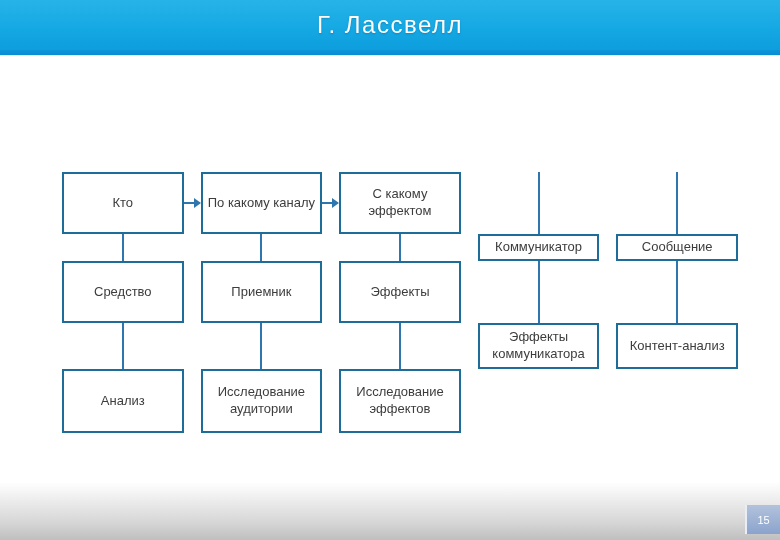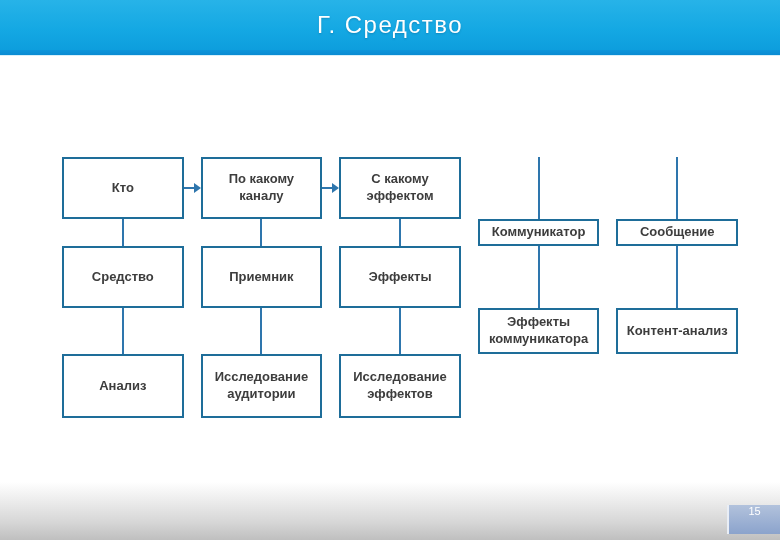--- a/index.html
+++ b/index.html
@@ -30,23 +30,22 @@
   .slide-title {
     color:#ffffff;
     font-size:24px;
     letter-spacing:1.5px;
     text-shadow:0 1px 2px rgba(0,70,110,0.30);
   }
 
   
   .diagram {
     position:absolute;
-    left:62px; top:157px;
+    left:62px; top:172px;
     width:676px;
-    font-weight:bold;
   }
   .grid {
     display:grid;
     grid-template-columns:repeat(5, 1fr);
     grid-template-rows:62px 27px 62px 46px 64px;
     column-gap:17px;
   }
   .cell { position:relative; height:100%; }
   .box {
     height:100%; width:100%;
@@ -83,35 +82,35 @@
 
   
   .footer {
     position:absolute; left:0; right:0; bottom:0;
     height:58px;
     background:linear-gradient(180deg, rgba(255,255,255,0) 0%, #d6d6d6 70%, #bfbfbf 100%);
   }
   .page-badge {
     position:absolute;
     right:0; bottom:6px;
-    width:53px; height:29px;
+    width:35px; height:29px;
     background:linear-gradient(180deg, #b2c2dc 0%, #8ba3cc 100%);
     border-left:2px solid #e9eef6;
-    display:flex; align-items:flex-start; justify-content:center;
+    display:flex; align-items:center; justify-content:center;
     color:#ffffff;
     font-size:11px;
   }
 </style>
 </head>
 <body>
 
 <div class="slide">
 
   <div class="header">
-    <div class="slide-title">Г. Средство</div>
+    <div class="slide-title">Г. Лассвелл</div>
   </div>
   <div class="header-accent"></div>
 
   <div class="diagram">
     <div class="grid">
 
       <div class="cell">
         <div class="box">Кто</div>
         <div class="arrow">
           <div class="arrow-line"></div>

